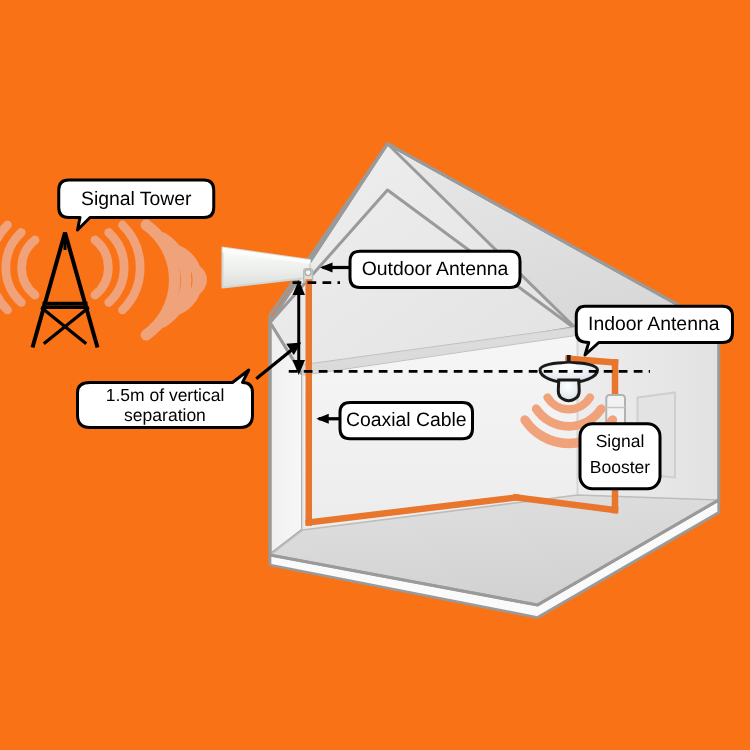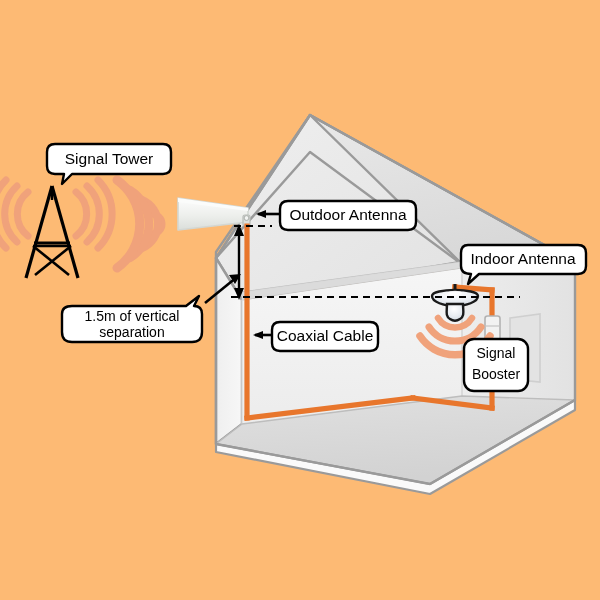--- a/index.html
+++ b/index.html
@@ -7,21 +7,21 @@
     padding: 0;
     background: #ffffff;
   }
   body {
     font-family: "Liberation Sans", sans-serif;
   }
   #stage {
     position: relative;
     width: 600px;
     height: 600px;
-    background: #fdba74;
+    background: #f97316;
     overflow: hidden;
   }
   #diagram-svg {
     position: absolute;
     left: 0;
     top: 0;
     width: 600px;
     height: 600px;
   }
   .callout-text {

